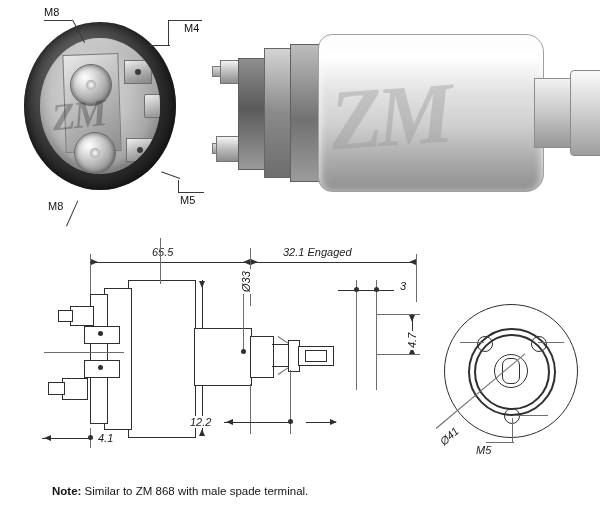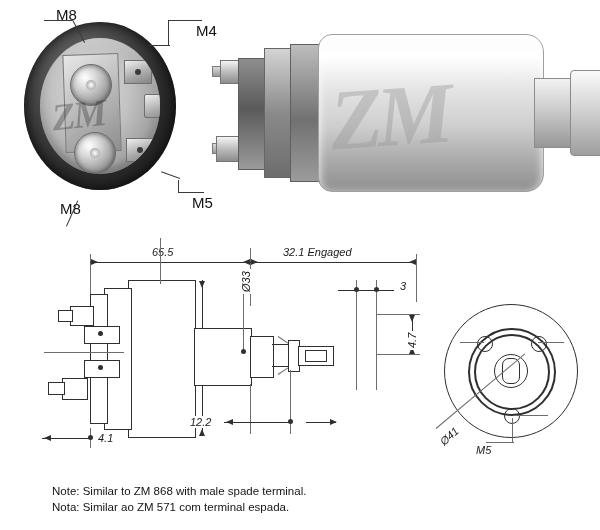--- a/index.html
+++ b/index.html
@@ -130,21 +130,21 @@
   .sp-nut1{left:8px;top:34px;width:26px;height:22px;}
   .sp-nut2{left:4px;top:110px;width:28px;height:24px;}
   .sp-shaftn{
     position:absolute;background:linear-gradient(180deg,#dcdcdc,#9a9a9a);
     border:1px solid #7a7a7a;
   }
   .sp-shaft1{left:0px;top:40px;width:12px;height:9px;}
   .sp-shaft2{left:0px;top:117px;width:10px;height:9px;}
 
   
-  .callout{position:absolute;font-size:15px;color:#111;white-space:nowrap;margin-left:12px;}
+  .callout{position:absolute;font-size:11px;color:#111;white-space:nowrap;}
   .lead{position:absolute;background:#3a3a3a;}
 
   
   .draw-area{position:absolute;left:0;top:232px;width:600px;height:245px;font-style:italic;}
   .ln{position:absolute;background:#2f2f2f;}
   .ln.h{height:1px;}
   .ln.v{width:1px;}
   .ln.thin{background:#6d6d6d;}
   .dimtxt{position:absolute;font-size:11px;color:#1a1a1a;white-space:nowrap;background:#fff;padding:0 2px;}
   .dimtxt.rot{transform:rotate(-90deg);transform-origin:left top;}
@@ -154,21 +154,21 @@
   .arw.u{border-left:3px solid transparent;border-right:3px solid transparent;border-bottom:7px solid #2f2f2f;}
   .arw.d{border-left:3px solid transparent;border-right:3px solid transparent;border-top:7px solid #2f2f2f;}
   .dot{position:absolute;width:5px;height:5px;border-radius:50%;background:#2f2f2f;}
   .rect{position:absolute;border:1px solid #2f2f2f;background:#fff;}
   .circ{position:absolute;border:1px solid #2f2f2f;border-radius:50%;background:transparent;}
   .circ.thick{border-width:2px;}
 
   
   .note-area{position:absolute;left:0;top:480px;width:600px;height:50px;}
   .note-line{position:absolute;font-size:11.5px;color:#141414;white-space:nowrap;}
-  .note-line b{font-weight:400;padding-left:24px;}
+  .note-line b{font-weight:700;padding-left:24px;}
   .note-1{left:28px;top:5px;}
   .note-2{left:28px;top:21px;}
 </style>
 </head>
 <body>
 
 <div id="page">
 
   <div class="photo-area">
 
@@ -322,16 +322,15 @@
     <div class="ln thin" style="left:436px;top:196px;width:116px;height:1px;transform:rotate(-40deg);transform-origin:left center;"></div>
     <div class="dimtxt rot" style="left:436px;top:208px;transform:rotate(-42deg);transform-origin:left top;">Ø41</div>
 
     <div class="ln v thin" style="left:512px;top:186px;height:24px;"></div>
     <div class="ln h thin" style="left:486px;top:210px;width:28px;"></div>
     <div class="dimtxt" style="left:474px;top:212px;">M5</div>
   </div>
 
   <div class="note-area">
     <div class="note-line note-1"><b>Note:</b><span> Similar to ZM 868 with male spade terminal.</span></div>
-    <div class="note-line note-2"><b>Nota:</b><span> Similar ao ZM 571 com terminal espada.</span></div>
   </div>
 
 </div>
 
 </body></html>

